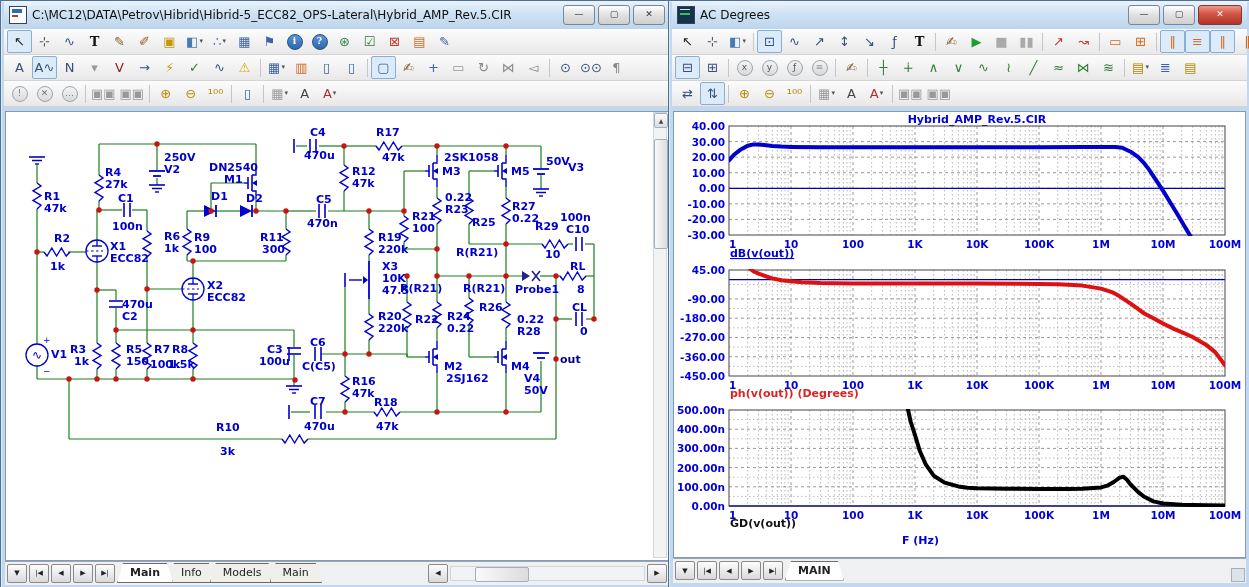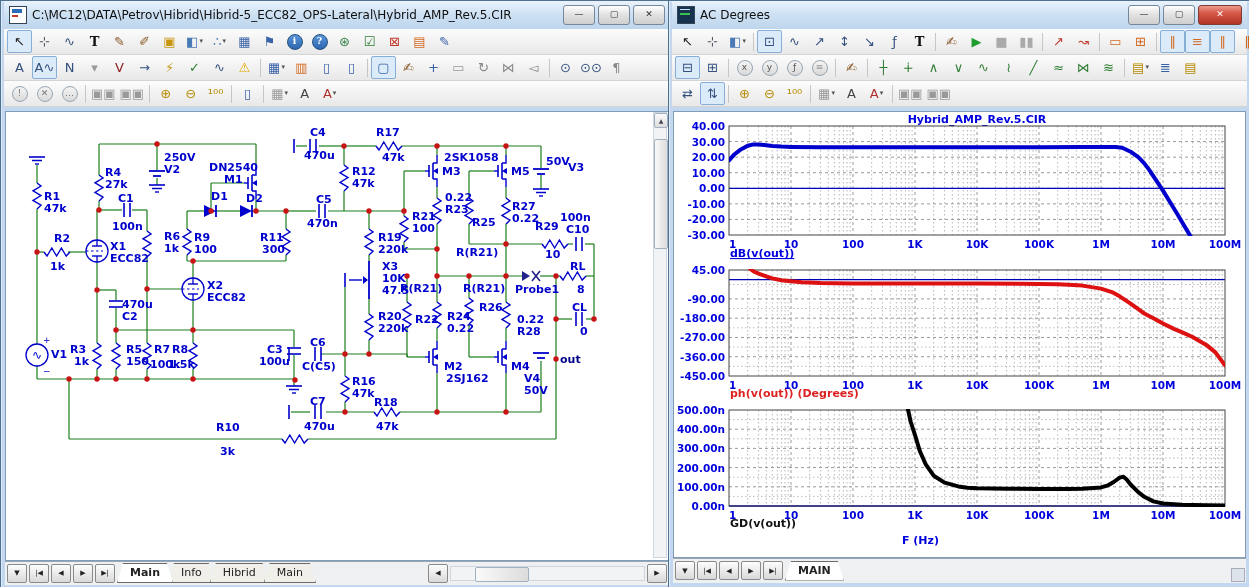--- a/index.html
+++ b/index.html
@@ -617,21 +617,21 @@
       </div>
     </div>
     <div class="tabrow" id="ltabs" style="left:1px;top:560px;width:664px;height:24px;">
     <span class="navbtn">▼</span>
         <span class="navbtn">|◀</span>
         <span class="navbtn">◀</span>
         <span class="navbtn">▶</span>
         <span class="navbtn">▶|</span>
         <span class="tab active">Main</span>
         <span class="tab">Info</span>
-        <span class="tab">Hibrid</span>
+        <span class="tab">Models</span>
         <span class="tab">Main</span>
         <span style="flex: 1 1 0%;"></span>
         <span class="navbtn">◀</span>
         <span class="sb-track" style="width: 195px; height: 15px; display: inline-block;">
           <span class="sb-thumb" style="left: 24px; top: 0px; width: 52px; height: 13px;"></span>
         </span>
         <span class="navbtn">▶</span>
       </div>
   </div>
 </div>

